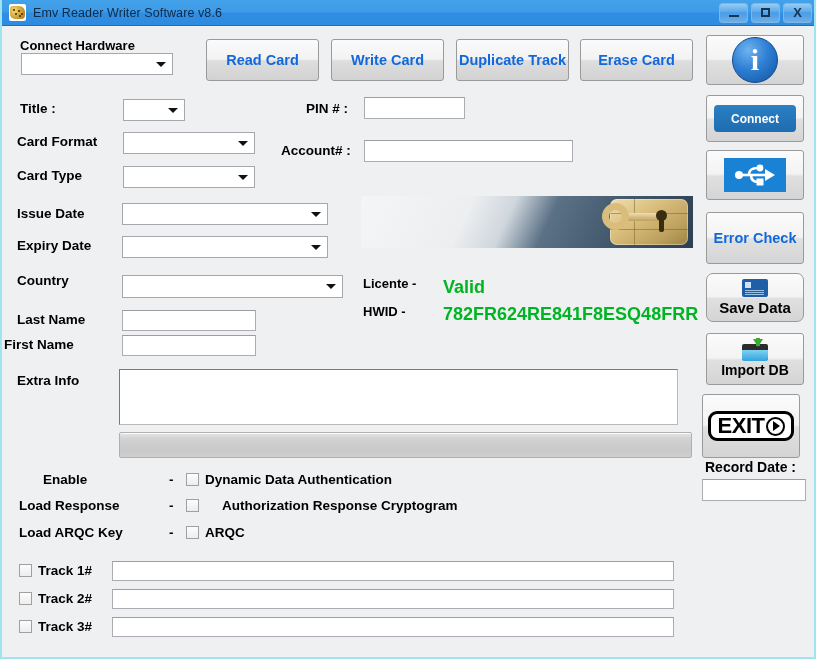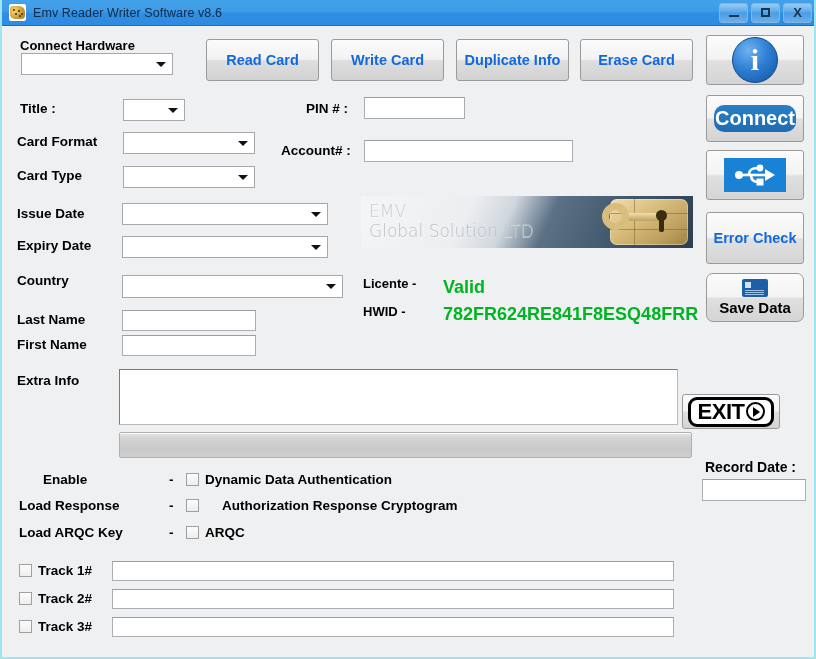--- a/index.html
+++ b/index.html
@@ -191,26 +191,26 @@
     font-weight: bold;
     font-family: "Liberation Serif", serif;
     line-height: 1;
   }
   
   .connect-inner {
     width: 82px;
     height: 27px;
     background: linear-gradient(to bottom, #2b7fc4, #1f6cb0);
     color: #ffffff;
-    font-size: 20px;
-    font-weight: bold;
-    display: flex;
-    align-items: center;
-    justify-content: center;
-    border-radius: 10px;
+    font-size: 12px;
+    font-weight: bold;
+    display: flex;
+    align-items: center;
+    justify-content: center;
+    border-radius: 4px;
   }
   
   .usb-box {
     width: 62px;
     height: 34px;
     background: #1a82d4;
     display: flex;
     align-items: center;
     justify-content: center;
   }
@@ -434,21 +434,21 @@
     <span class="arrow"></span>
   </div>
 
   <div class="btn" style="left:329px; top:39px; width:113px; height:42px;">
     <span>Write Card</span>
   </div>
   <div class="btn" style="left:204px; top:39px; width:113px; height:42px;">
     <span>Read Card</span>
   </div>
   <div class="btn" style="left:454px; top:39px; width:113px; height:42px;">
-    <span>Duplicate Info</span>
+    <span>Duplicate Track</span>
   </div>
   <div class="btn" style="left:578px; top:39px; width:113px; height:42px;">
     <span>Erase Card</span>
   </div>
 
   <div class="btn-plain" style="left:704px; top:35px; width:98px; height:50px;">
     <div class="info-circle">
       <span>i</span>
     </div>
   </div>
@@ -473,22 +473,30 @@
 
   <div class="btn-plain" style="left:704px; top:212px; width:98px; height:52px; color:#1168dd; font-size:14.5px; font-weight:bold;">
     <span>Error Check</span>
   </div>
 
   <div class="btn-plain" style="left:704px; top:273px; width:98px; height:49px;border-radius:7px;">
     <div class="card-icon"></div>
     <span style="font-size:15px;font-weight:bold;color:#000;">Save Data</span>
   </div>
 
-
-  <div class="btn-plain" style="left:680px; top:394px; width:98px; height:35px;">
+  <div class="btn-plain" style="left:704px; top:333px; width:98px; height:52px;">
+    <div class="folder-icon">
+      <span class="folder-back"></span>
+      <span class="folder-arrow"></span>
+      <span class="folder-front"></span>
+    </div>
+    <span style="font-size:14px;font-weight:bold;color:#000;">Import DB</span>
+  </div>
+
+  <div class="btn-plain" style="left:700px; top:394px; width:98px; height:64px;">
     <div class="exit-badge">
       <span class="txt">EXIT</span>
       <span class="exit-arrow"></span>
     </div>
   </div>
 
   <div class="lbl" style="left:703px; top:459px; font-size:14px;">Record Date :</div>
   <input class="tb" style="left: 700px; top: 479px; width: 104px; height: 22px;" value="">
 
   <div class="lbl" style="left:18px; top:101px;">Title :</div>
@@ -517,39 +525,35 @@
   </div>
 
   <div class="lbl" style="left:15px; top:273px;">Country</div>
   <div class="combo" style="left:120px; top:275px; width:221px; height:23px;">
     <span class="arrow"></span>
   </div>
 
   <div class="lbl" style="left:15px; top:312px;">Last Name</div>
   <input class="tb" style="left: 120px; top: 310px; width: 134px; height: 21px;" value="">
 
-  <div class="lbl" style="left:15px; top:337px;">First Name</div>
+  <div class="lbl" style="left:2px; top:337px;">First Name</div>
   <input class="tb" style="left: 120px; top: 335px; width: 134px; height: 21px;" value="">
 
   <div class="lbl" style="left:15px; top:373px;">Extra Info</div>
   <div class="memo" style="left:117px; top:369px; width:559px; height:56px;"></div>
 
   <div class="progress" style="left:117px; top:432px; width:573px; height:26px;"></div>
 
   <div class="lbl" style="left:304px; top:101px;">PIN # :</div>
   <input class="tb" style="left: 362px; top: 97px; width: 101px; height: 22px;" value="">
 
   <div class="lbl" style="left:279px; top:143px;">Account# :</div>
   <input class="tb" style="left: 362px; top: 140px; width: 209px; height: 22px;" value="">
 
   <div class="banner">
-    <div class="banner-text">
-      <div>EMV</div>
-      <div class="l2">Global Solution LTD</div>
-    </div>
     <div class="key-chip">
         <span class="lines"></span>
       </div>
     <div class="key-shaft"></div>
     <div class="key-ring"></div>
     <div class="key-hole"></div>
   </div>
 
   <div class="lbl" style="left:361px; top:276px; font-size:13px;">Licente  -</div>
   <div class="lic-val" style="left:441px; top:277px;">Valid</div>

